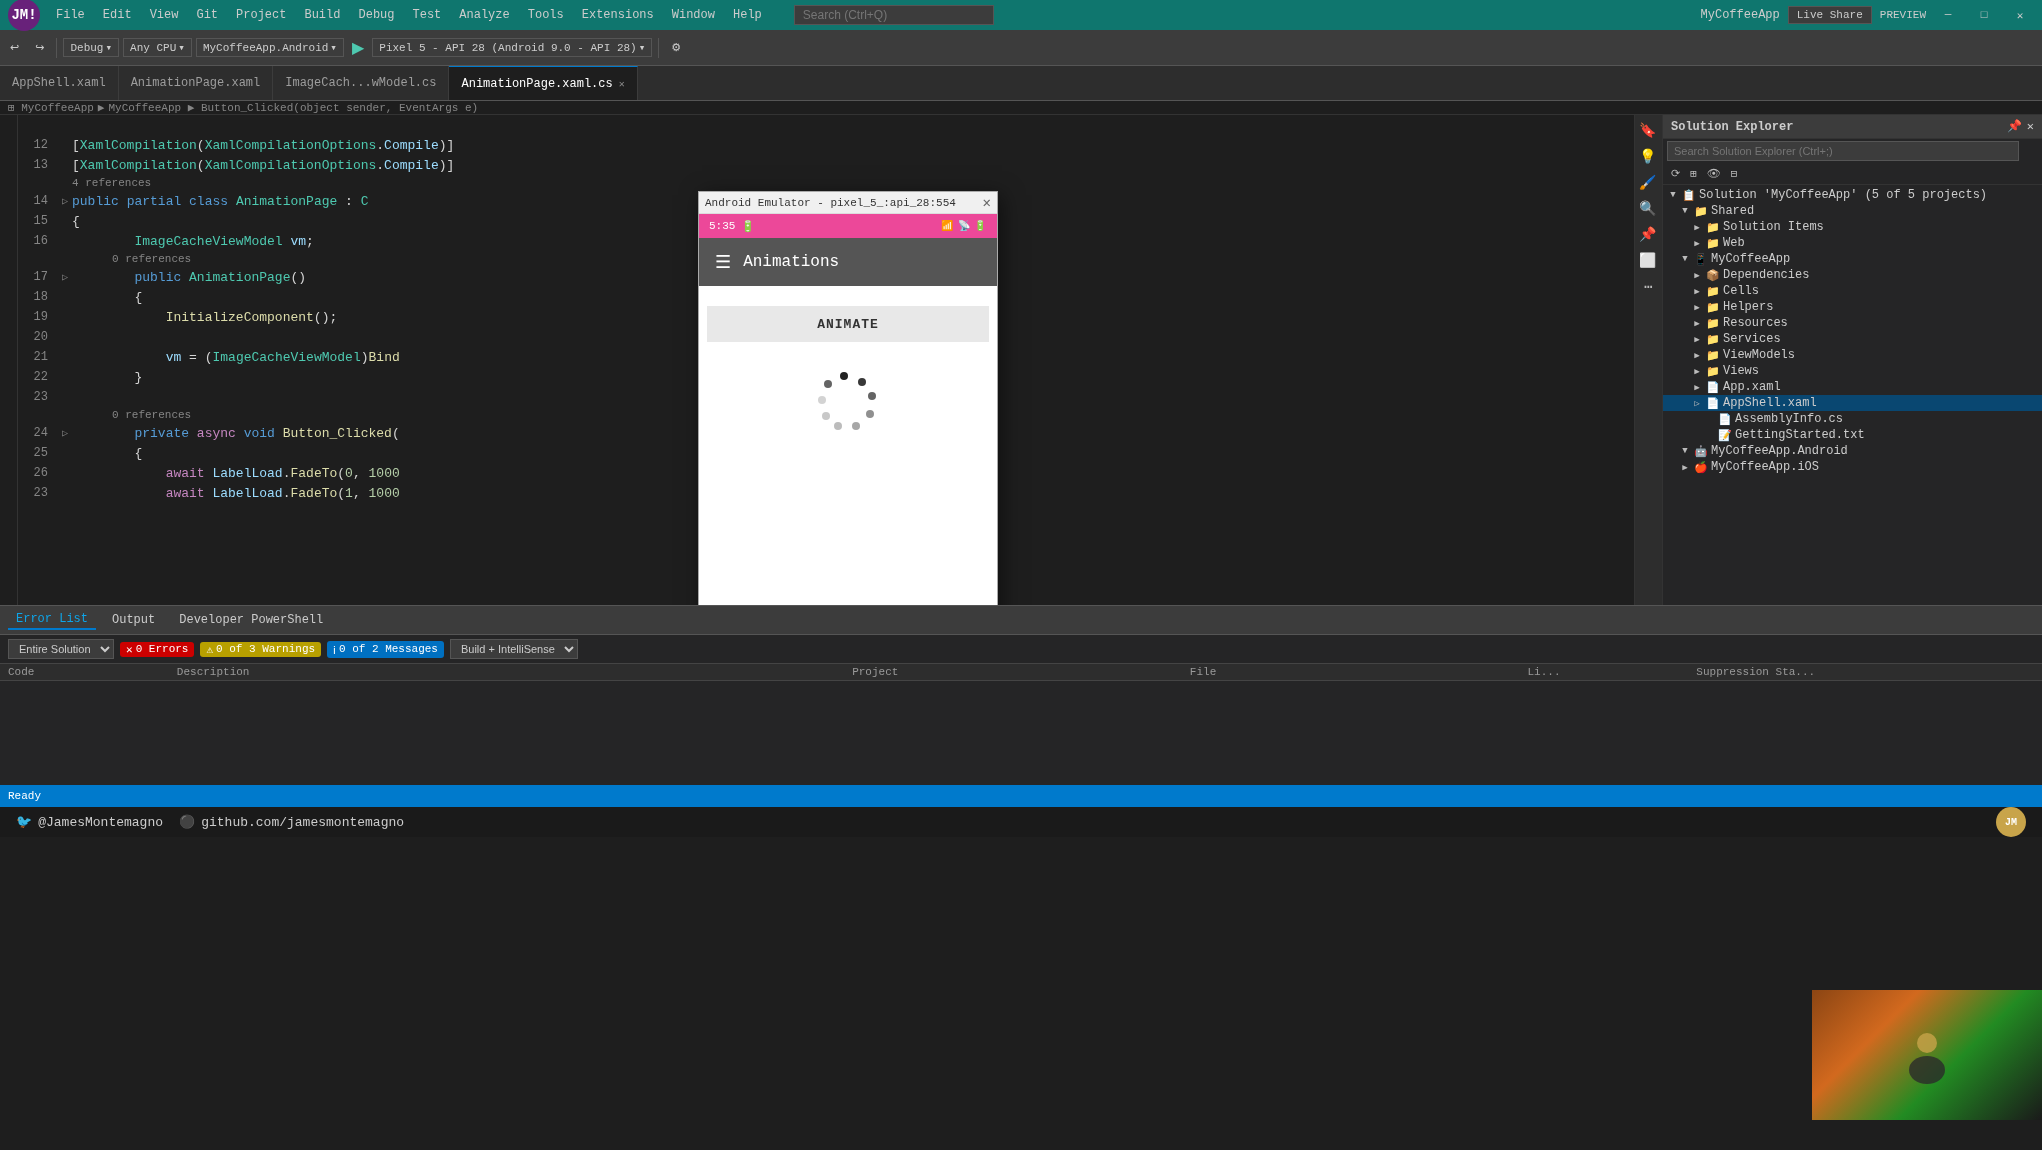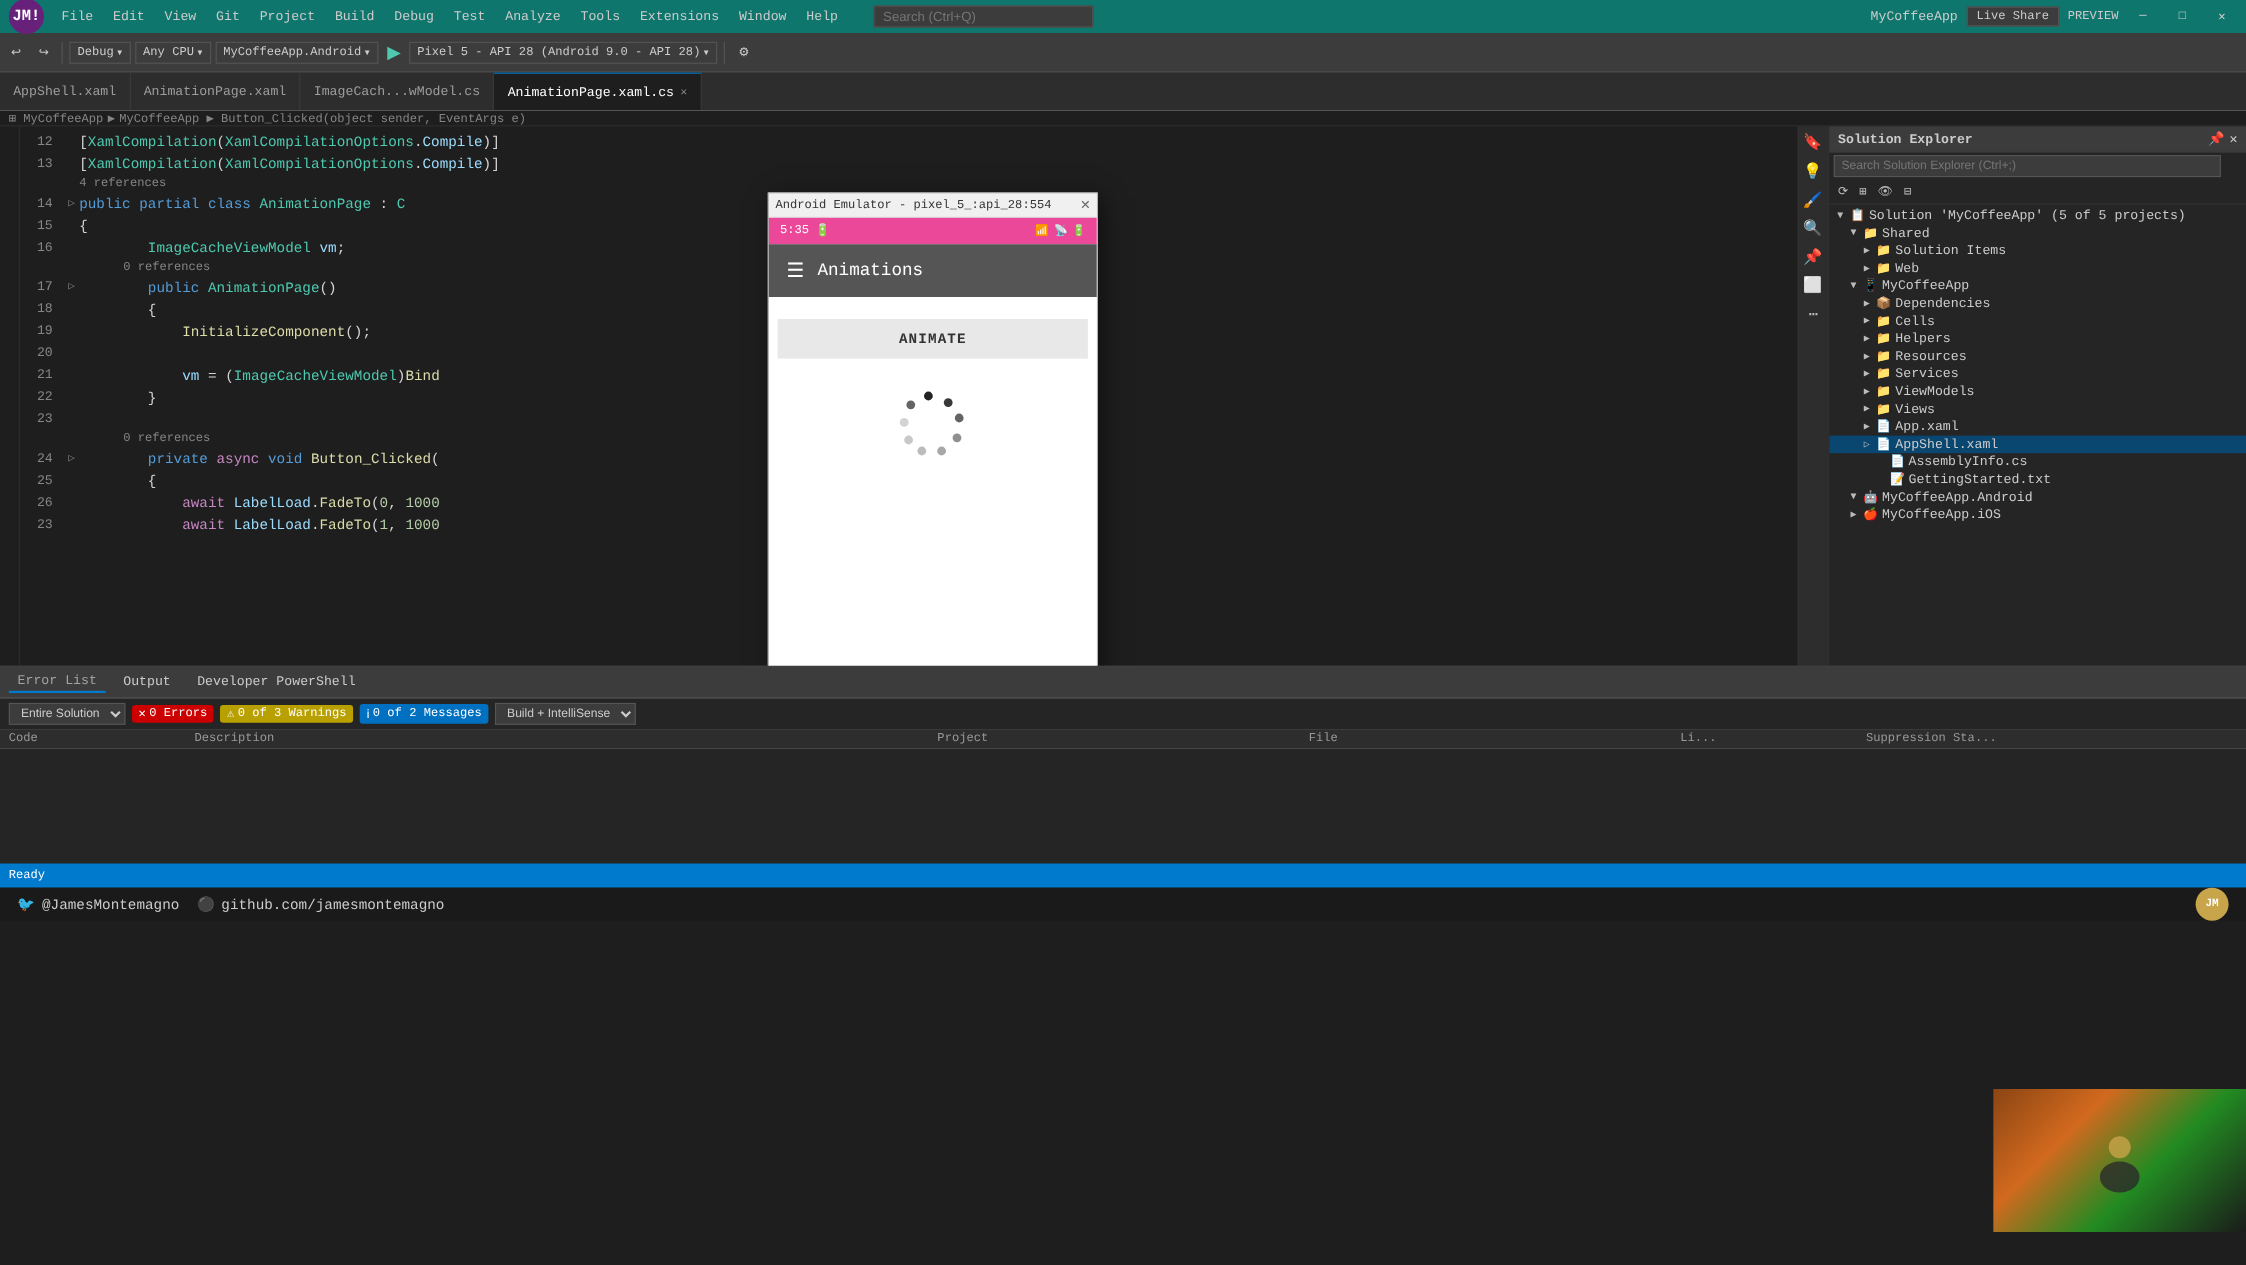--- a/index.html
+++ b/index.html
@@ -24,21 +24,21 @@
     
     #tabbar { display: flex; align-items: center; background: #2d2d2d; height: 35px; border-bottom: 1px solid #555; }
     .tab { display: flex; align-items: center; padding: 0 12px; height: 100%; font-size: 12px; color: #9d9d9d; border-right: 1px solid #3c3c3c; cursor: pointer; gap: 6px; white-space: nowrap; }
     .tab.active { background: #1e1e1e; color: #ffffff; border-top: 1px solid #007acc; }
     .tab .close-tab { font-size: 10px; color: #888; cursor: pointer; }
 
     
     #left-gutter { width: 25px; background: #1e1e1e; border-right: 1px solid #333; display: flex; flex-direction: column; align-items: center; }
 
     
-    #code-area { flex: 1; background: #1e1e1e; overflow: hidden; position: relative; }
+    #code-area { flex: 1; background: #1e1e1e; overflow: hidden; position: relative; margin-top: 16px; }
     #code-content { padding: 4px 0; overflow: hidden; }
     .code-line { display: flex; height: 20px; align-items: center; }
     .line-num { width: 40px; text-align: right; padding-right: 10px; color: #858585; font-size: 12px; user-select: none; flex-shrink: 0; }
     .line-content { font-size: 13px; white-space: pre; color: #d4d4d4; }
     .kw { color: #569cd6; }
     .kw2 { color: #c586c0; }
     .cls { color: #4ec9b0; }
     .num { color: #b5cea8; }
     .ref { color: #858585; font-size: 11px; }
     .method { color: #dcdcaa; }
@@ -75,21 +75,21 @@
     #emu-spinner { margin-top: 30px; position: relative; width: 60px; height: 60px; }
     .spinner-dot { position: absolute; width: 8px; height: 8px; background: #222; border-radius: 50%; }
 
     
     #statusbar { height: 22px; background: #007acc; display: flex; align-items: center; padding: 0 8px; font-size: 11px; color: white; gap: 8px; }
 
     
     #errorlist { height: 180px; background: #252526; border-top: 1px solid #555; }
     #el-header { display: flex; align-items: center; padding: 4px 8px; gap: 8px; background: #3c3c3c; border-bottom: 1px solid #555; }
     .el-tab { font-size: 12px; color: #ccc; padding: 2px 8px; cursor: pointer; }
-    .el-tab.active { color: #a3a3a3; border-bottom: 2px solid #007acc; }
+    .el-tab.active { color: #0ea5e9; border-bottom: 2px solid #007acc; }
     #el-toolbar { display: flex; align-items: center; padding: 4px 8px; gap: 6px; border-bottom: 1px solid #444; }
     .el-filter { font-size: 11px; background: #3c3c3c; border: 1px solid #555; color: #ccc; padding: 2px 6px; }
     .badge { display: inline-flex; align-items: center; gap: 3px; padding: 1px 6px; border-radius: 3px; font-size: 11px; }
     .badge-red { background: #c00; color: white; }
     .badge-yellow { background: #b8a000; color: white; }
     .badge-blue { background: #0070c1; color: white; }
     #el-cols { display: flex; padding: 2px 8px; background: #2d2d2d; border-bottom: 1px solid #444; font-size: 11px; color: #999; }
     .el-col { flex: 1; }
 
     

